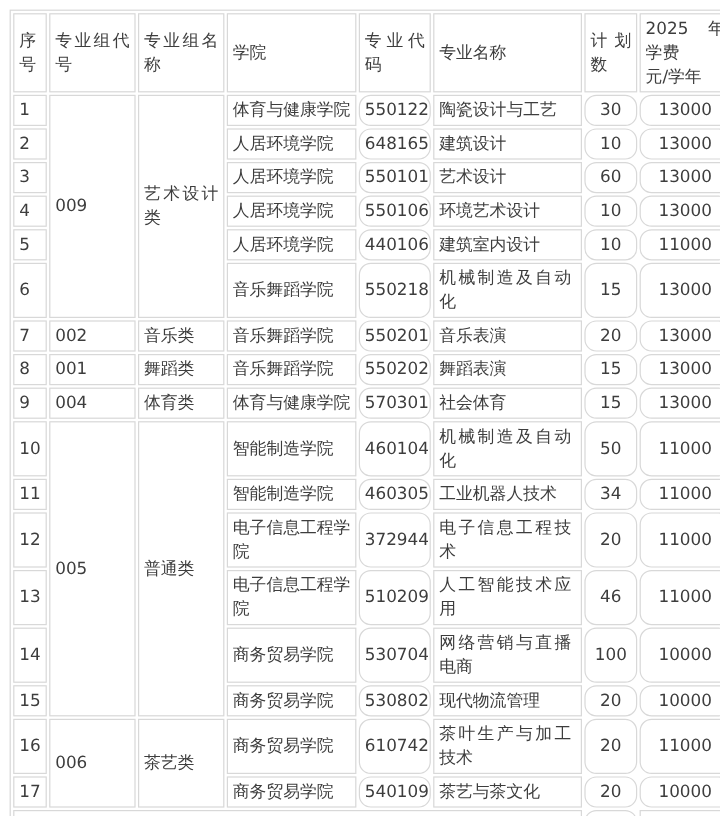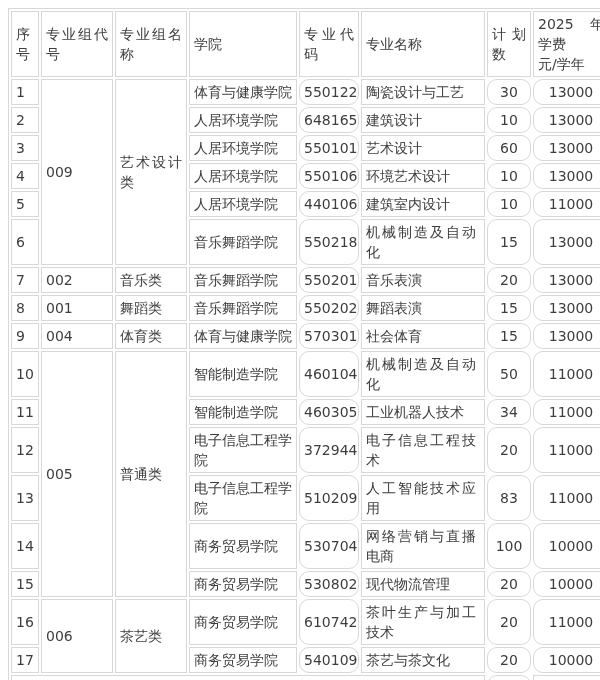--- a/index.html
+++ b/index.html
@@ -166,21 +166,21 @@
           <td class="num">372944</td>
           <td class="major-name">电子信息工程技术</td>
           <td class="num">20</td>
           <td class="num">11000</td>
         </tr>
         <tr class="r-t">
           <td>13</td>
           <td>电子信息工程学院</td>
           <td class="num">510209</td>
           <td class="major-name">人工智能技术应用</td>
-          <td class="num">83</td>
+          <td class="num">46</td>
           <td class="num">11000</td>
         </tr>
         <tr class="r-t">
           <td>14</td>
           <td>商务贸易学院</td>
           <td class="num">530704</td>
           <td class="major-name">网络营销与直播电商</td>
           <td class="num">100</td>
           <td class="num">10000</td>
         </tr>

